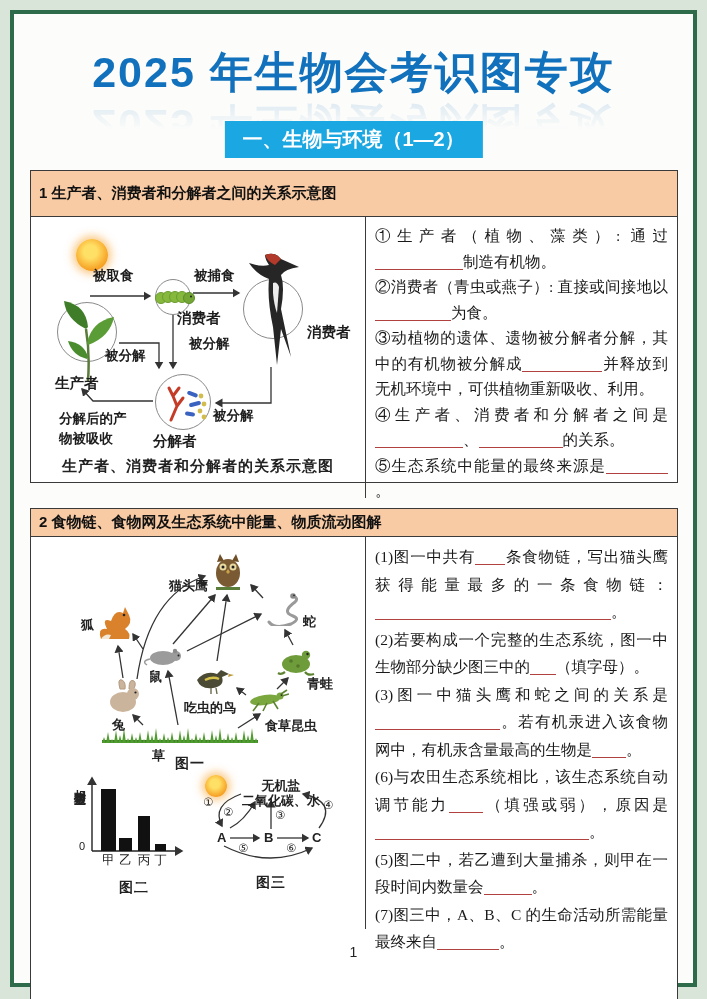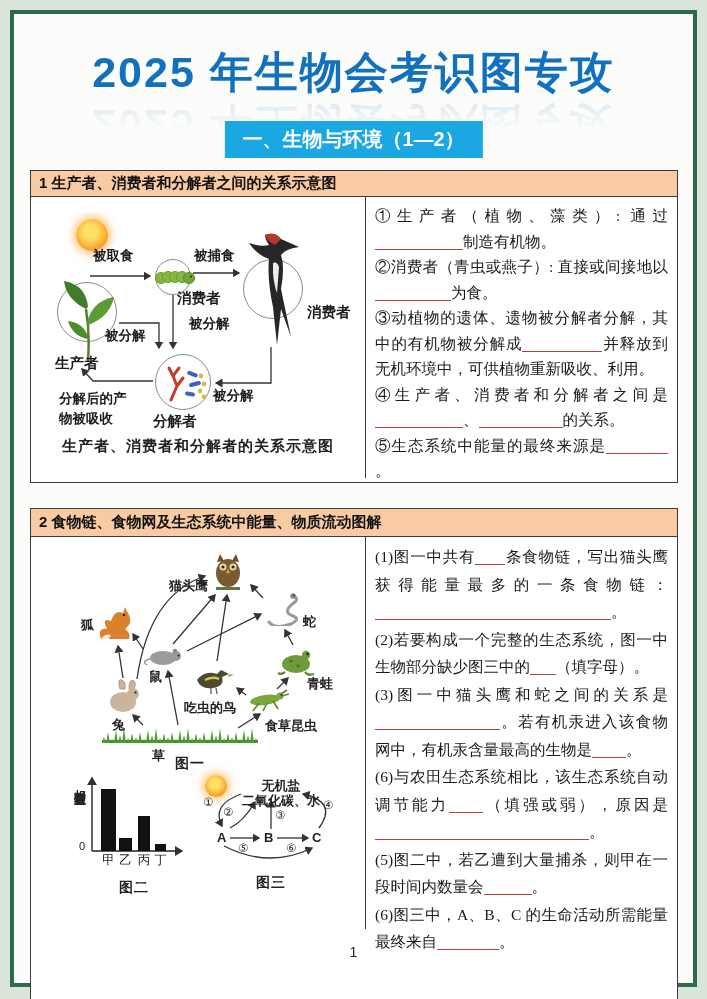--- a/index.html
+++ b/index.html
@@ -16,21 +16,21 @@
   .banner{position:absolute;top:121px;left:50%;transform:translateX(-50%);
           background:#1ba7e1;color:#fff;font-weight:bold;font-size:20px;
           padding:5px 18px;white-space:nowrap;}
   
   .box{position:absolute;left:30px;width:648px;border:1.2px solid #3a3a3a;background:#fff;
        box-sizing:border-box;}
   .s1box{top:170px;height:313px;}
   .s2box{top:508px;height:498px;}
   .sec-header{background:#f8cba4;border-bottom:1.2px solid #3a3a3a;font-weight:bold;
               font-size:15px;color:#111;display:flex;align-items:center;padding:0 8px;
-              box-sizing:border-box;height:26px;}
+              box-sizing:border-box;height:46px;}
   .s2box .sec-header{height:28px;}
   .sec-body{display:flex;position:relative;}
   .s1box .sec-body{height:281px;}
   .s2box .sec-body{height:392px;}
   .cell{position:relative;box-sizing:border-box;}
   .cell.left{width:335px;border-right:1.2px solid #3a3a3a;}
   .cell.right{flex:1;padding:6px 9px 0 9px;font-family:"Liberation Serif","DejaVu Serif",serif;
               font-size:15.5px;color:#1a1a1a;text-align:justify;}
   .s1q .q{line-height:25.5px;}
   .s2q .q{line-height:27.5px;}
@@ -287,19 +287,19 @@
         <span class="fl small" style="left:255px;top:304px">⑥</span>
         <div class="capt" style="left:205px;width:70px;top:337px;font-size:14px">图三</div>
       </div>
 
       <div class="cell right s2q">
           <div class="q"><span class="qt">(1)图一中共有</span><span class="blank" style="width: 30px;"></span><span class="qt">条食物链，写出猫头鹰获得能量最多的一条食物链：</span><span class="blank" style="width: 148px;"></span><span class="blank" style="width: 88px;"></span><span class="qt">。</span></div>
           <div class="q"><span class="qt">(2)若要构成一个完整的生态系统，图一中生物部分缺少图三中的</span><span class="blank" style="width: 26px;"></span><span class="qt">（填字母）。</span></div>
           <div class="q"><span class="qt">(3)图一中猫头鹰和蛇之间的关系是</span><span class="blank" style="width: 95px;"></span><span class="blank" style="width: 30px;"></span><span class="qt">。若有机汞进入该食物网中，有机汞含量最高的生物是</span><span class="blank" style="width: 34px;"></span><span class="qt">。</span></div>
           <div class="q"><span class="qt">(6)与农田生态系统相比，该生态系统自动调节能力</span><span class="blank" style="width: 34px;"></span><span class="qt">（填强或弱），原因是</span><span class="blank" style="width: 130px;"></span><span class="blank" style="width: 84px;"></span><span class="qt">。</span></div>
           <div class="q"><span class="qt">(5)图二中，若乙遭到大量捕杀，则甲在一段时间内数量会</span><span class="blank" style="width: 48px;"></span><span class="qt">。</span></div>
-          <div class="q"><span class="qt">(6)图三中，A、B、C 的生命活动所需能量最终来自</span><span class="blank" style="width: 62px;"></span><span class="qt">。</span></div>
+          <div class="q"><span class="qt">(7)图三中，A、B、C 的生命活动所需能量最终来自</span><span class="blank" style="width: 62px;"></span><span class="qt">。</span></div>
         </div>
     </div>
   </section>
 
   <div class="pagenum">1</div>
 </div>
 
 </body></html>

